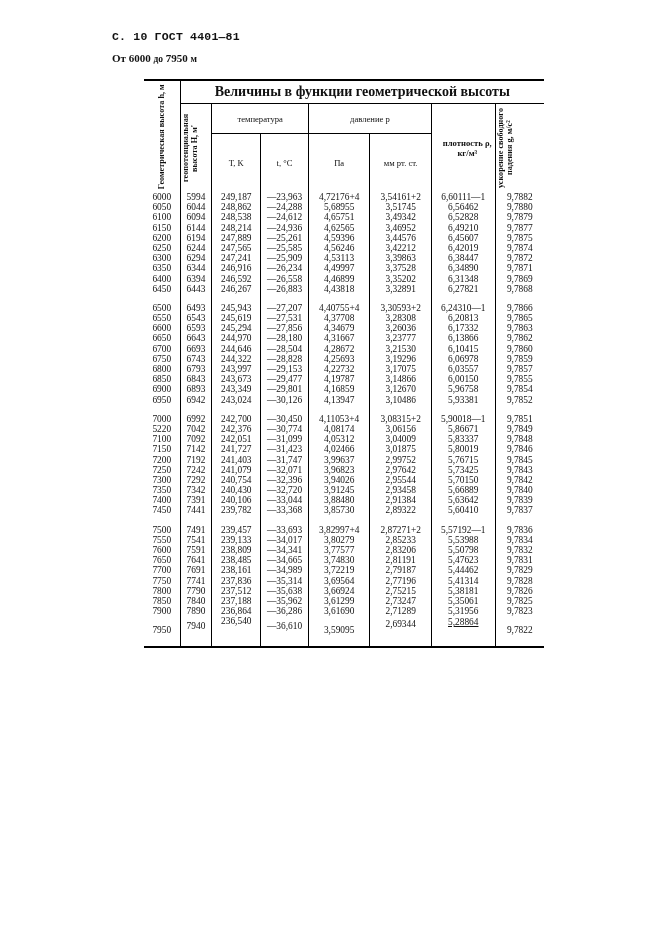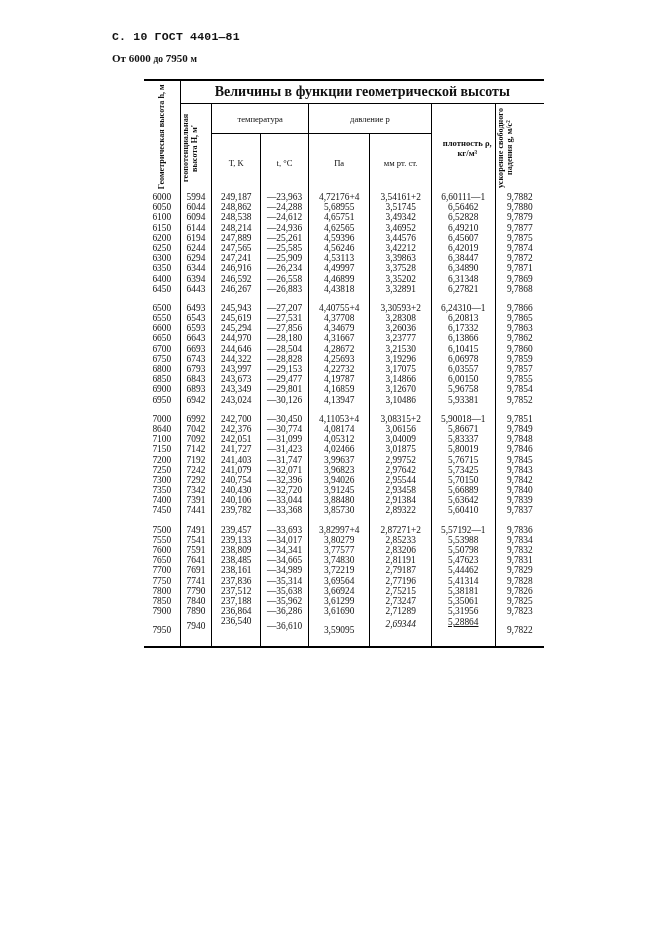--- a/index.html
+++ b/index.html
@@ -394,21 +394,21 @@
             <td class="num cen vr">7000</td>
             <td class="num cen vr">6992</td>
             <td class="num cen vr">242,700</td>
             <td class="num cen vr">—30,450</td>
             <td class="num cen vr">4,11053+4</td>
             <td class="num cen vr">3,08315+2</td>
             <td class="num cen vr">5,90018—1</td>
             <td class="num cen">9,7851</td>
           </tr>
           <tr class="datarow">
-            <td class="num cen vr">8640</td>
+            <td class="num cen vr">5220</td>
             <td class="num cen vr">7042</td>
             <td class="num cen vr">242,376</td>
             <td class="num cen vr">—30,774</td>
             <td class="num cen vr">4,08174</td>
             <td class="num cen vr">3,06156</td>
             <td class="num cen vr">5,86671</td>
             <td class="num cen">9,7849</td>
           </tr>
           <tr class="datarow">
             <td class="num cen vr">7100</td>
@@ -589,21 +589,21 @@
             <td class="num cen vr">2,71289</td>
             <td class="num cen vr">5,31956</td>
             <td class="num cen">9,7823</td>
           </tr>
           <tr class="datarow">
             <td class="num cen vr" style="padding-bottom: 2px;">7950</td>
             <td class="num cen vr" style="padding-bottom: 10px;">7940</td>
             <td class="num cen vr" style="padding-bottom: 19px;">236,540</td>
             <td class="num cen vr" style="padding-bottom: 10px;">—36,610</td>
             <td class="num cen vr" style="padding-bottom: 2px; margin-top: 8px;">3,59095</td>
-            <td class="num cen vr" style="padding-bottom: 14px; font-style: italic;">2,69344</td>
+            <td class="num cen vr" style="padding-bottom: 14px;">2,69344</td>
             <td class="num cen vr" style="padding-bottom: 18px; text-decoration: underline;">5,28864</td>
             <td class="num cen" style="padding-bottom: 2px;">9,7822</td>
           </tr>
           <tr>
             <td colspan="8" style="border-top: 2px solid rgb(0, 0, 0); height: 0px; padding: 0px;"></td>
           </tr>
         </tbody>
     </table>
   </div>
 

